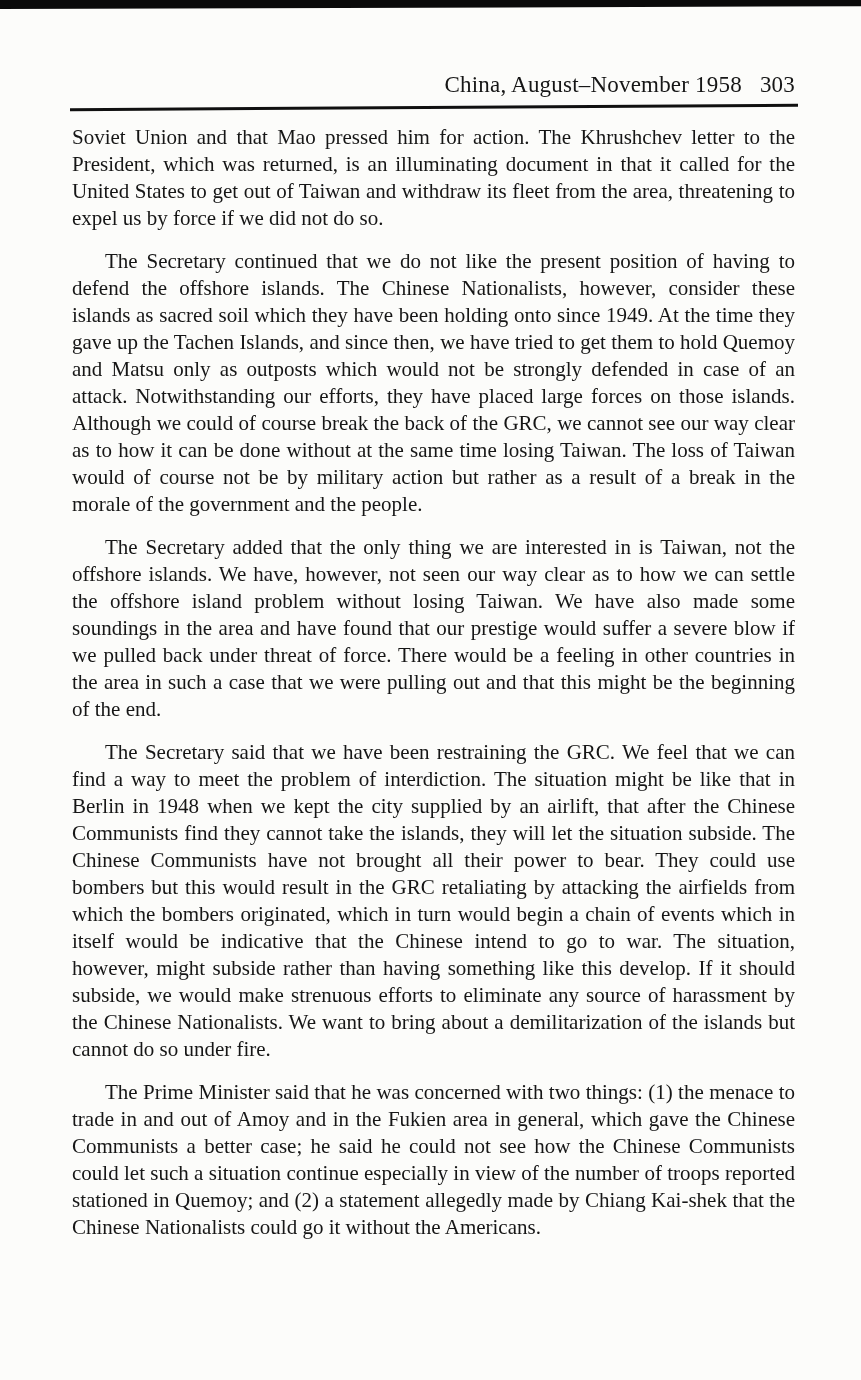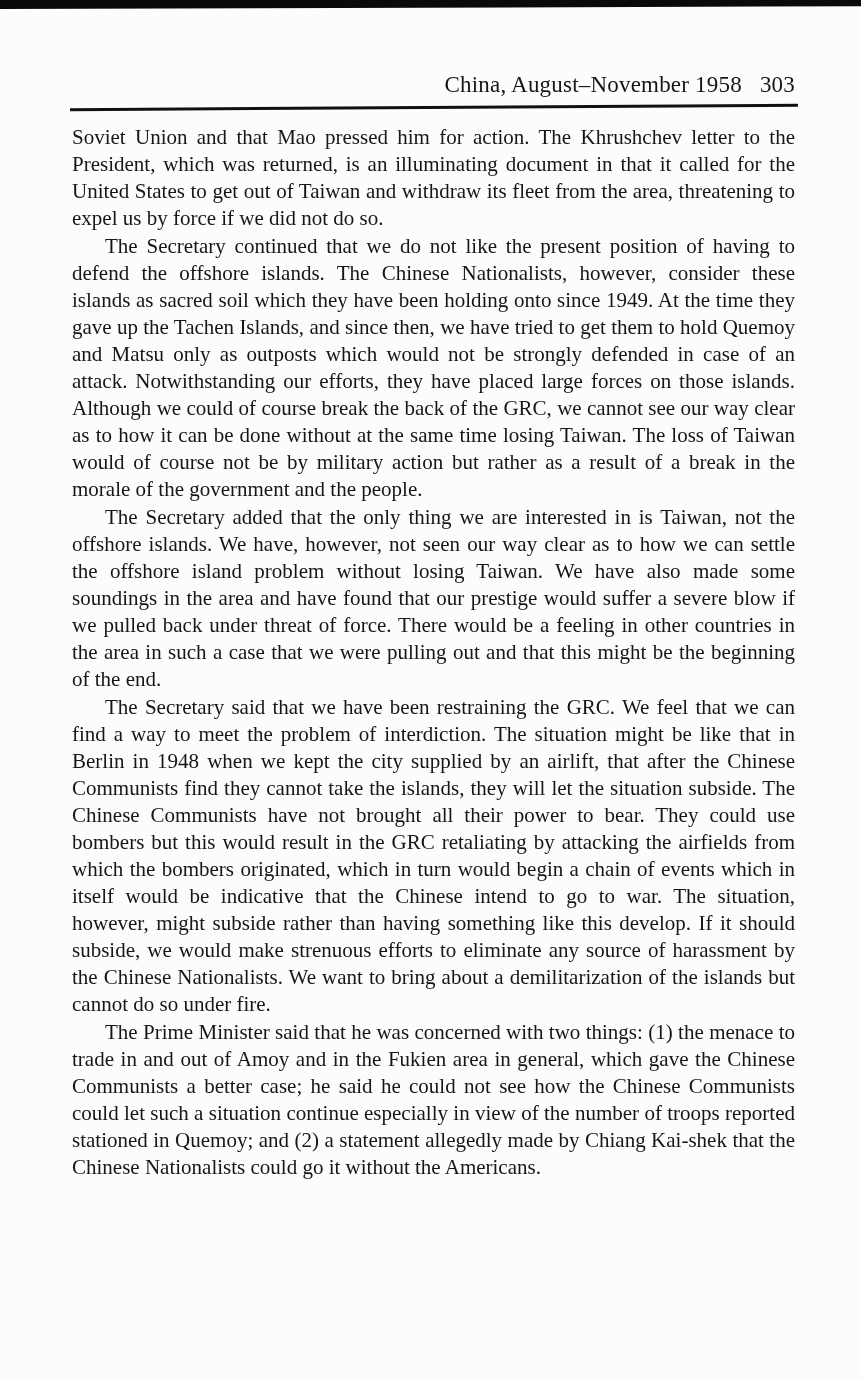--- a/index.html
+++ b/index.html
@@ -58,21 +58,21 @@
     text-align: justify;
     hyphens: auto;
     -webkit-hyphens: auto;
   }
   .body-text p {
     margin: 0;
     padding: 0;
   }
   .body-text p.indent {
     text-indent: 33px;
-    margin-top: 1px;
+    margin-top: 16px;
   }
 </style>
 </head>
 <body>
 
 <div class="page">
 
   <div class="scan-bar-top"></div>
 
   <div class="running-header">

